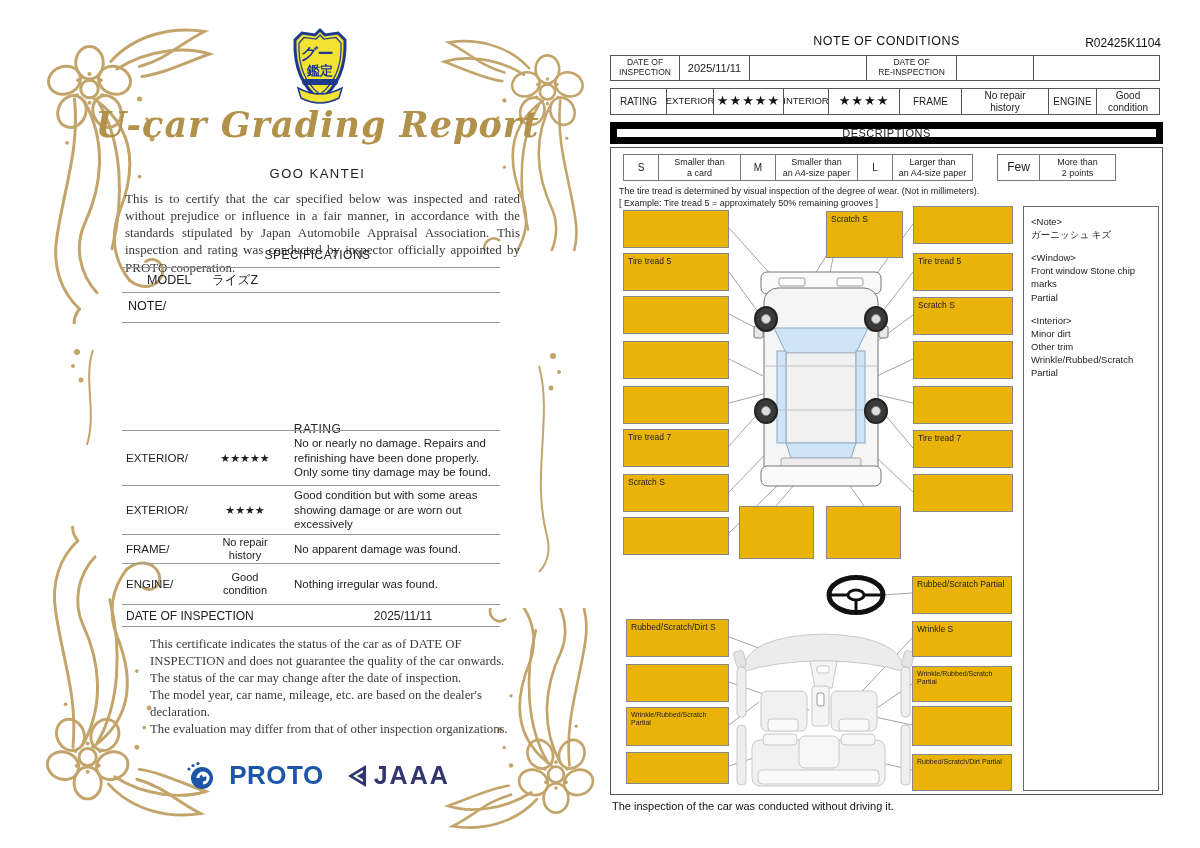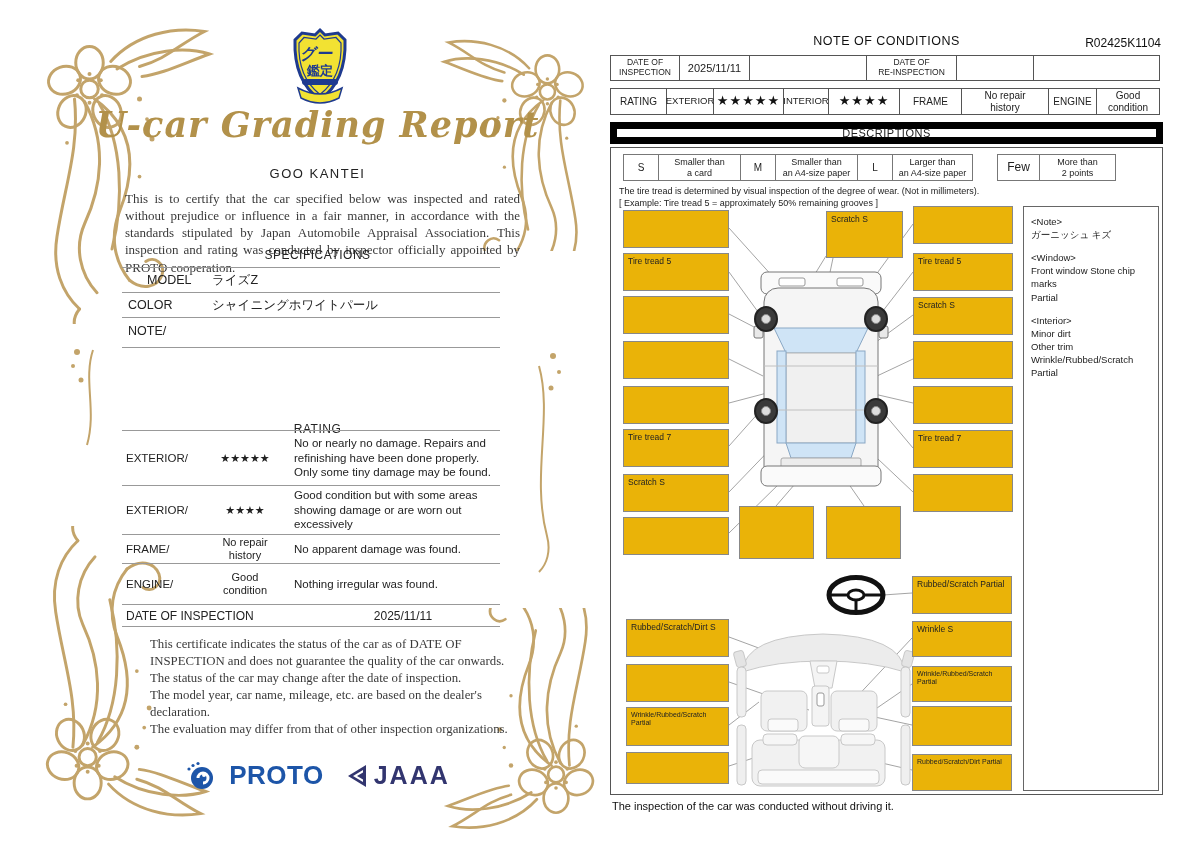--- a/index.html
+++ b/index.html
@@ -147,24 +147,20 @@
     <div class="abs cert-sub">GOO KANTEI</div>
     <div class="abs intro">This is to certify that the car specified below was inspected and rated without prejudice or influence in a fair manner, in accordance with the standards stipulated by Japan Automobile Appraisal Association. This inspection and rating was conducted by inspector officially appointed by PROTO cooperation.</div>
 
     <div class="abs sec-head" style="left:0;top:230px">SPECIFICATIONS</div>
 
     <div class="abs spec-table">
       <div class="spec-row">
         <span style="margin-left:25px;width:65px">MODEL</span>
         <span>ライズZ</span>
       </div>
-      <div class="spec-row">
-        <span style="margin-left:6px;width:84px">COLOR</span>
-        <span>シャイニングホワイトパール</span>
-      </div>
       <div class="spec-row tall">
         <span style="margin-left:6px">NOTE/</span>
       </div>
     </div>
 
     <div class="abs sec-head" style="left:0;top:404px">RATING</div>
 
     <div class="abs rating-table">
       <div class="rt-row" style="height:54px">
         <span class="rt-label">EXTERIOR/</span>

